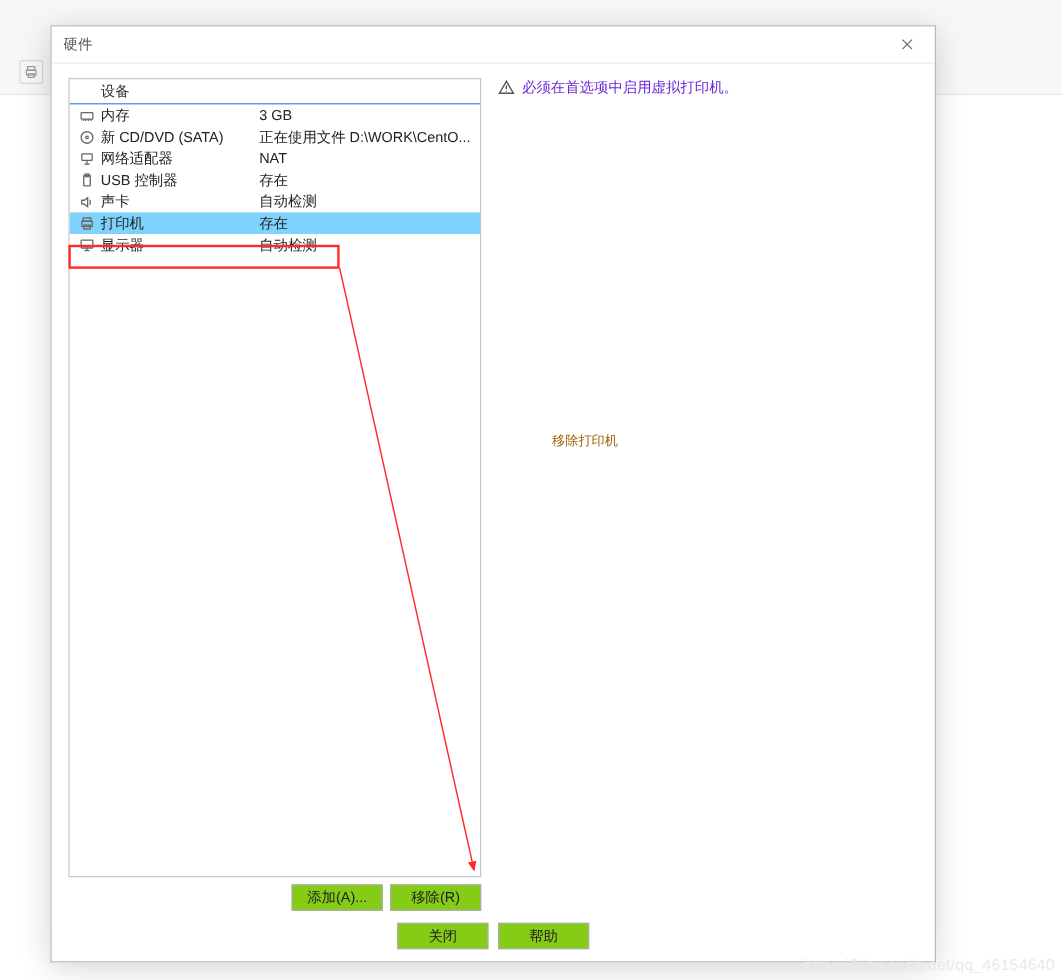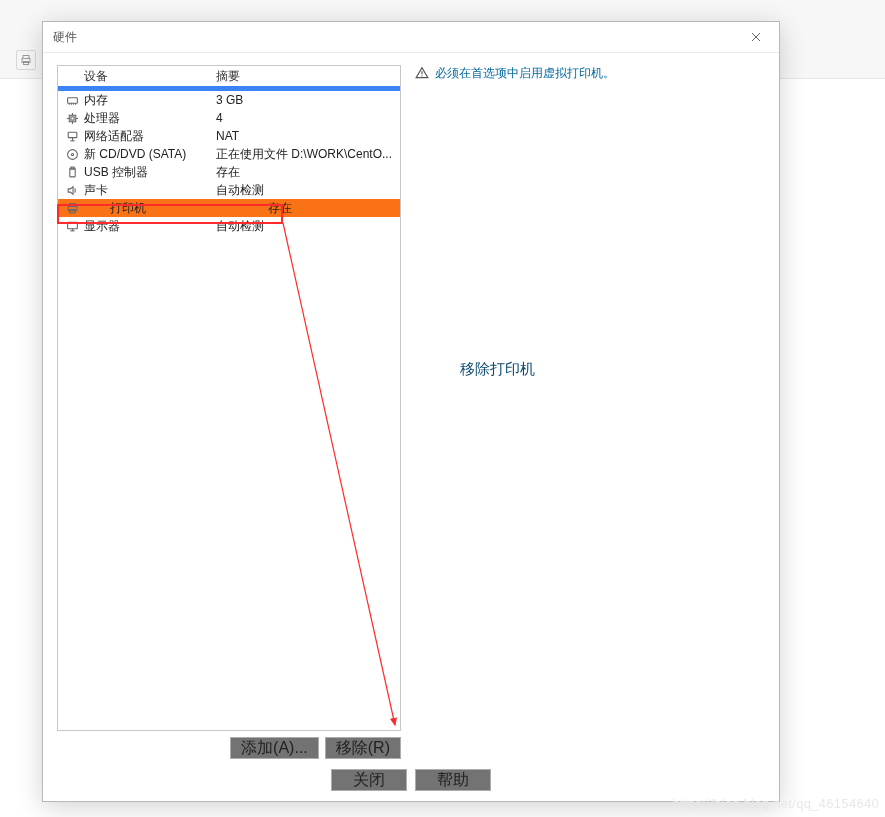--- a/index.html
+++ b/index.html
@@ -101,21 +101,21 @@
     display: flex;
     flex-direction: column;
   }
   .device-header, .device-row {
     display: flex;
     align-items: center;
     height: 18px;
     line-height: 18px;
   }
   .device-header {
-    border-bottom: 5px solid #3b82f6;
+    border-bottom: 1px solid #3b82f6;
     color: #333;
     font-weight: 400;
     padding-left: 4px;
     height: 20px;
   }
   .col-icon {
     width: 20px;
     display: flex;
     justify-content: center;
     align-items: center;
@@ -131,22 +131,21 @@
     flex: 1;
     padding-left: 2px;
     white-space: nowrap;
     overflow: hidden;
     text-overflow: ellipsis;
   }
   .device-row {
     padding-left: 4px;
   }
   .device-row.selected {
-    background: #f97316;
-    gap: 26px;
+    background: #7dd3fc;
   }
   .device-row .icon {
     width: 14px;
     height: 14px;
     display: inline-flex;
     align-items: center;
     justify-content: center;
     color: #666;
   }
 
@@ -159,33 +158,33 @@
 
   
   .right-panel {
     flex: 1;
     position: relative;
   }
   .warning {
     display: flex;
     align-items: flex-start;
     gap: 6px;
-    color: #0369a1;
+    color: #6d28d9;
   }
   .warning .warn-icon {
     width: 14px; height: 14px;
     flex-shrink: 0;
     margin-top: 1px;
   }
 
   
   .annotation-label {
     position: absolute;
-    color: #0c4a6e;
-    font-size: 15px;
+    color: #a16207;
+    font-size: 11px;
     left: 460px;
     top: 360px;
     pointer-events: none;
   }
   .annotation-box {
     position: absolute;
     left: 57px;
     top: 204px;
     width: 226px;
     height: 20px;
@@ -201,23 +200,23 @@
   }
 
   
   .btn {
     display: inline-flex;
     align-items: center;
     justify-content: center;
     min-width: 76px;
     height: 22px;
     padding: 0 10px;
-    background: #737373;
+    background: #84cc16;
     border: 1px solid #adadad;
-    font-size: 16px;
+    font-size: 12px;
     color: #222;
     cursor: pointer;
     box-sizing: border-box;
   }
 
   .footer-row {
     display: flex;
     justify-content: center;
     gap: 8px;
     padding-top: 10px;
@@ -258,66 +257,54 @@
   </div>
 
   <div class="dialog-body">
     <div class="content-row">
 
       <div class="left-panel">
         <div class="device-frame">
           <div class="device-header">
             <span class="col-icon"></span>
             <span class="col-dev">设备</span>
-            <span class="col-sum">摘要</span>
           </div>
           <div id="device-rows">
               <div class="device-row">
                 <span class="col-icon">
                   <span class="icon">
                     <svg width="13" height="13">
                       <use href="#memory-icon"></use>
                     </svg>
                   </span>
                 </span>
                 <span class="col-dev">内存</span>
                 <span class="col-sum">3 GB</span>
               </div>
               <div class="device-row">
                 <span class="col-icon">
                   <span class="icon">
                     <svg width="13" height="13">
-                      <use href="#cpu-icon"></use>
-                    </svg>
-                  </span>
-                </span>
-                <span class="col-dev">处理器</span>
-                <span class="col-sum">4</span>
+                      <use href="#disc-icon"></use>
+                    </svg>
+                  </span>
+                </span>
+                <span class="col-dev">新 CD/DVD (SATA)</span>
+                <span class="col-sum">正在使用文件 D:\WORK\CentO...</span>
               </div>
               <div class="device-row">
                 <span class="col-icon">
                   <span class="icon">
                     <svg width="13" height="13">
                       <use href="#network-icon"></use>
                     </svg>
                   </span>
                 </span>
                 <span class="col-dev">网络适配器</span>
                 <span class="col-sum">NAT</span>
-              </div>
-              <div class="device-row">
-                <span class="col-icon">
-                  <span class="icon">
-                    <svg width="13" height="13">
-                      <use href="#disc-icon"></use>
-                    </svg>
-                  </span>
-                </span>
-                <span class="col-dev">新 CD/DVD (SATA)</span>
-                <span class="col-sum">正在使用文件 D:\WORK\CentO...</span>
               </div>
               <div class="device-row">
                 <span class="col-icon">
                   <span class="icon">
                     <svg width="13" height="13">
                       <use href="#usb-icon"></use>
                     </svg>
                   </span>
                 </span>
                 <span class="col-dev">USB 控制器</span>
@@ -392,21 +379,21 @@
 
 <svg class="arrow-overlay">
   <defs>
     <marker id="arrowhead" markerWidth="8" markerHeight="8" refX="6" refY="3" orient="auto">
       <path d="M0,0 L7,3 L0,6 Z" fill="#ff2a2a"></path>
     </marker>
   </defs>
   <line x1="283" y1="223" x2="395" y2="725" stroke="#ff2a2a" stroke-width="1.2" marker-end="url(#arrowhead)"></line>
 </svg>
 
-<div class="watermark">https://blog.blog.net/qq_46154640</div>
+<div class="watermark">https://blog.csdn.net/qq_46154640</div>
 
 <svg width="0" height="0" style="position:absolute">
   <symbol id="memory-icon" viewBox="0 0 24 24">
       <rect x="3" y="7" width="18" height="10" rx="1" fill="none" stroke="currentColor" stroke-width="2"></rect>
       <line x1="6" y1="17" x2="6" y2="20" stroke="currentColor" stroke-width="2"></line>
       <line x1="10" y1="17" x2="10" y2="20" stroke="currentColor" stroke-width="2"></line>
       <line x1="14" y1="17" x2="14" y2="20" stroke="currentColor" stroke-width="2"></line>
       <line x1="18" y1="17" x2="18" y2="20" stroke="currentColor" stroke-width="2"></line>
     </symbol>
   <symbol id="cpu-icon" viewBox="0 0 24 24">

